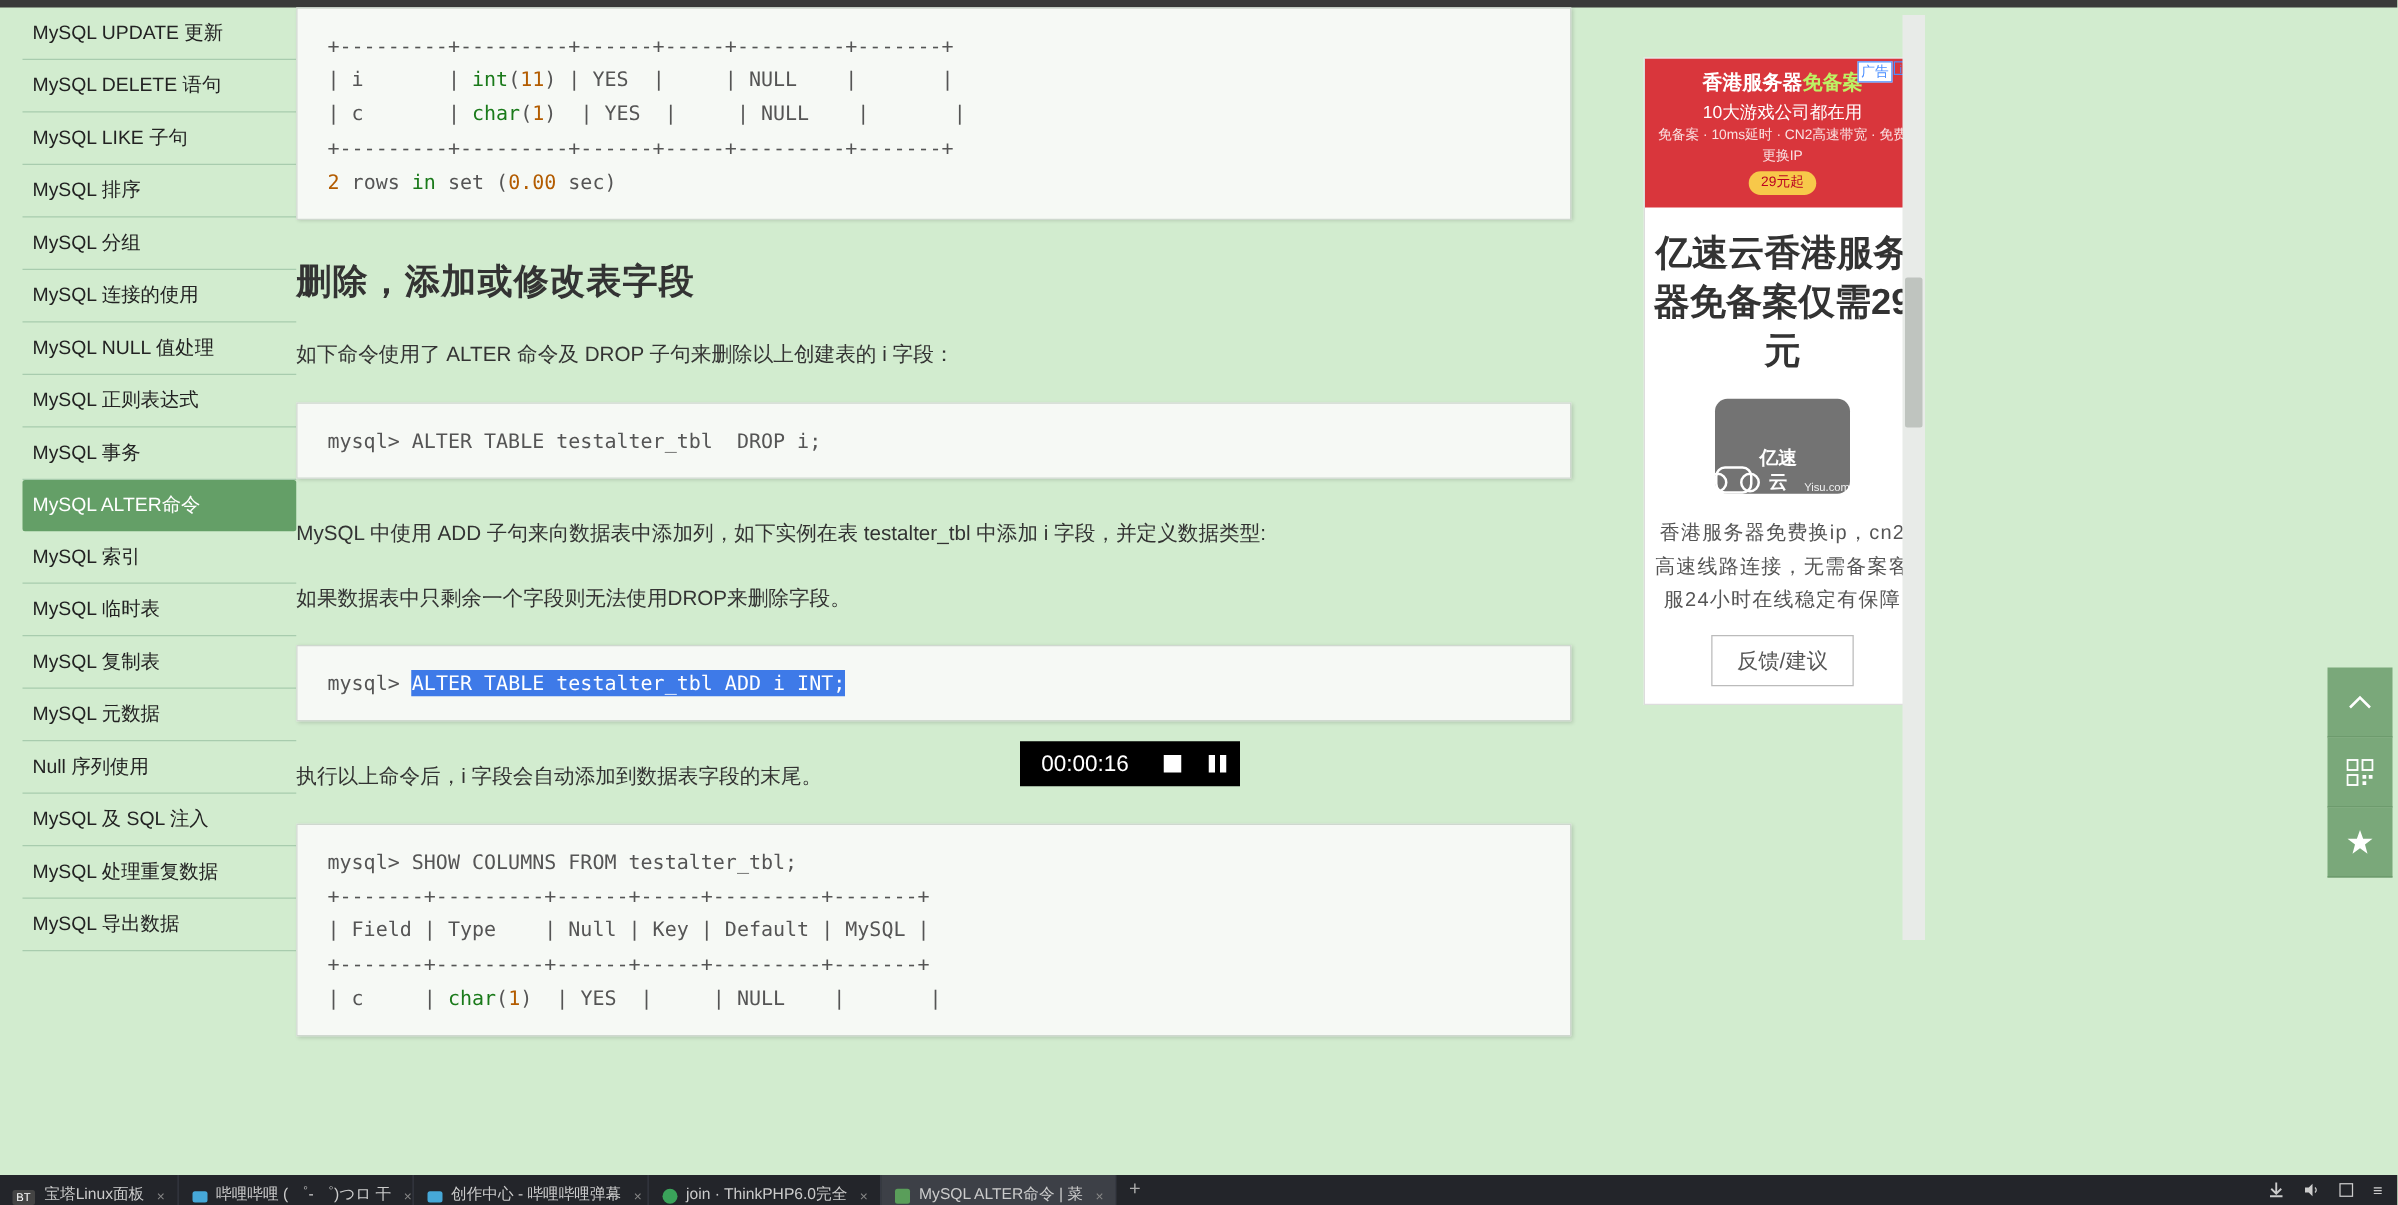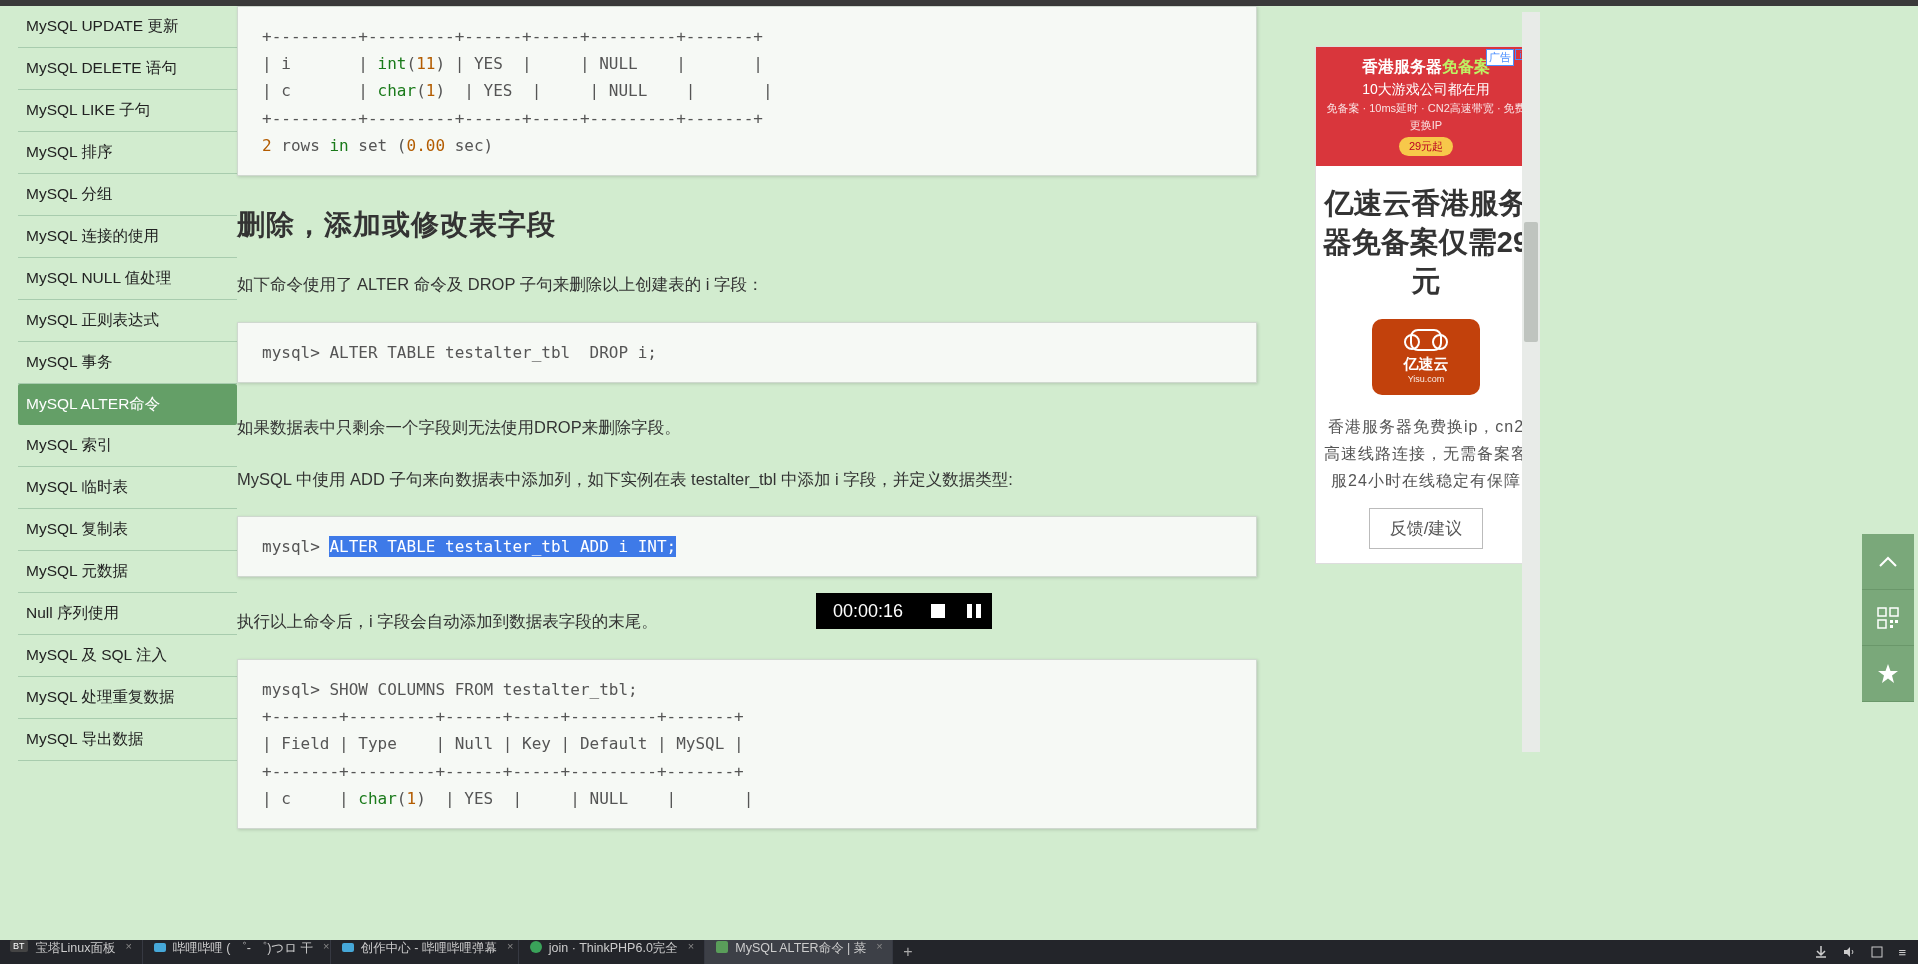--- a/index.html
+++ b/index.html
@@ -131,22 +131,22 @@
 .ad-header .l1 { font-size: 16px; font-weight: 700; }
 .ad-header .l1 .yellow { color: #bef264; }
 .ad-header .btn {
   background: #f7c84a;
   color: #b02; padding: 1px 10px; border-radius: 10px; display: inline-block; margin-top: 4px; font-size:11px;
 }
 .ad-big {
   font-size: 29px; font-weight: 700; color: #333; line-height: 1.35; padding: 18px 4px 14px 4px;
 }
 .ad-logo {
-  width: 108px; height: 76px; background: #c2410c; border-radius: 10px; margin: 4px auto 18px auto;
-  color:#fff; display:flex; flex-direction:column; align-items:center; justify-content:center;
+  width: 108px; height: 76px; background: #737373; border-radius: 10px; margin: 4px auto 18px auto;
+  color:#fff; display:flex; flex-direction:row; align-items:flex-end; justify-content:center;
 }
 .ad-logo-icon { width:32px; height:22px; border:2.5px solid #fff; border-radius:8px; position:relative; }
 .ad-logo-icon::before, .ad-logo-icon::after { content:''; position:absolute; width:12px; height:12px; border:2.5px solid #fff; border-radius:50%; top:3px; }
 .ad-logo-icon::before { left:-8px; }
 .ad-logo-icon::after { right:-8px; }
 .ad-logo-text { font-size:15px; margin-top:4px; font-weight:700; }
 .ad-logo-sub { font-size:9px; opacity:0.9; }
 .ad-desc { font-size: 16px; color: #555; line-height:1.7; padding: 0 6px; text-align:center; letter-spacing:1px;}
 .ad-feedback {
   border:1px solid #bbb; padding: 8px 20px; font-size: 17px; color:#555; display:inline-block; margin-top:14px; background:#fff;
@@ -181,21 +181,21 @@
 }
 .stop-ico { width:14px; height:14px; background:#fff; }
 .pause-ico { width:14px; height:14px; display:flex; gap:4px; }
 .pause-ico span { width:5px; height:14px; background:#fff; }
 .taskbar {
   position: absolute;
   left: 0; bottom: 0; width: 100%; height: 24px;
   background: #23252a; display:flex; align-items:center; color:#ccc; font-size:12.5px;
 }
 .taskbar-item {
-  display:flex; align-items:flex-start; height:100%; padding:0 10px; gap:6px; border-right:1px solid #363942; cursor:pointer;
+  display:flex; align-items:flex-end; height:100%; padding:0 10px; gap:6px; border-right:1px solid #363942; cursor:pointer;
   max-width:188px; overflow:hidden; white-space:nowrap;
 }
 .taskbar-item.active { background:#3d4047; }
 .taskbar-item .ico { width:14px; height:14px; flex-shrink:0; }
 .taskbar-item .close-x { margin-left:4px; color:#888; font-size:11px; }
 .tb-add { padding:0 10px; font-size:16px; color:#aaa; cursor:pointer; }
 .tb-tray { margin-left:auto; display:flex; align-items:center; gap:14px; padding:0 14px; font-size:13px; color:#ccc; }
 .bt-badge { background:#444; color:#fff; font-size:9px; padding:1px 3px; border-radius:2px; margin-right:2px;}
 .scrollbar-v {
   position:absolute; right:378px; top:6px; width:18px; height:740px; background:#e8ebe8;
@@ -235,22 +235,22 @@
 <span>| i       | </span><span class="kw">int</span><span>(</span><span class="num">11</span><span>) | YES  |     | NULL    |       |</span>
 <span>| c       | </span><span class="kw">char</span><span>(</span><span class="num">1</span><span>)  | YES  |     | NULL    |       |</span>
 <span>+---------+---------+------+-----+---------+-------+</span>
 <span class="num">2</span><span> rows </span><span class="kw">in</span><span> set (</span><span class="num">0.00</span><span> sec)</span></div>
 
     <h2 class="section-title">删除，添加或修改表字段</h2>
     <p class="para">如下命令使用了 ALTER 命令及 DROP 子句来删除以上创建表的 i 字段：</p>
 
     <div class="code-box">mysql&gt; ALTER TABLE testalter_tbl  DROP i;</div>
 
+    <p class="para">MySQL 中使用 ADD 子句来向数据表中添加列，如下实例在表 testalter_tbl 中添加 i 字段，并定义数据类型:</p>
     <p class="para">如果数据表中只剩余一个字段则无法使用DROP来删除字段。</p>
-    <p class="para">MySQL 中使用 ADD 子句来向数据表中添加列，如下实例在表 testalter_tbl 中添加 i 字段，并定义数据类型:</p>
 
     <div class="code-box"><span>mysql&gt; </span><span class="highlight">ALTER TABLE testalter_tbl ADD i INT;</span></div>
 
     <p class="para">执行以上命令后，i 字段会自动添加到数据表字段的末尾。</p>
 
     <div class="code-box" style="margin-bottom:0;"><span>mysql&gt; SHOW COLUMNS FROM testalter_tbl;</span>
 <span>+-------+---------+------+-----+---------+-------+</span>
 <span>| Field | Type    | Null | Key | Default | MySQL |</span>
 <span>+-------+---------+------+-----+---------+-------+</span>
 <span>| c     | </span><span class="kw">char</span><span>(</span><span class="num">1</span><span>)  | YES  |     | NULL    |       |</span></div>

